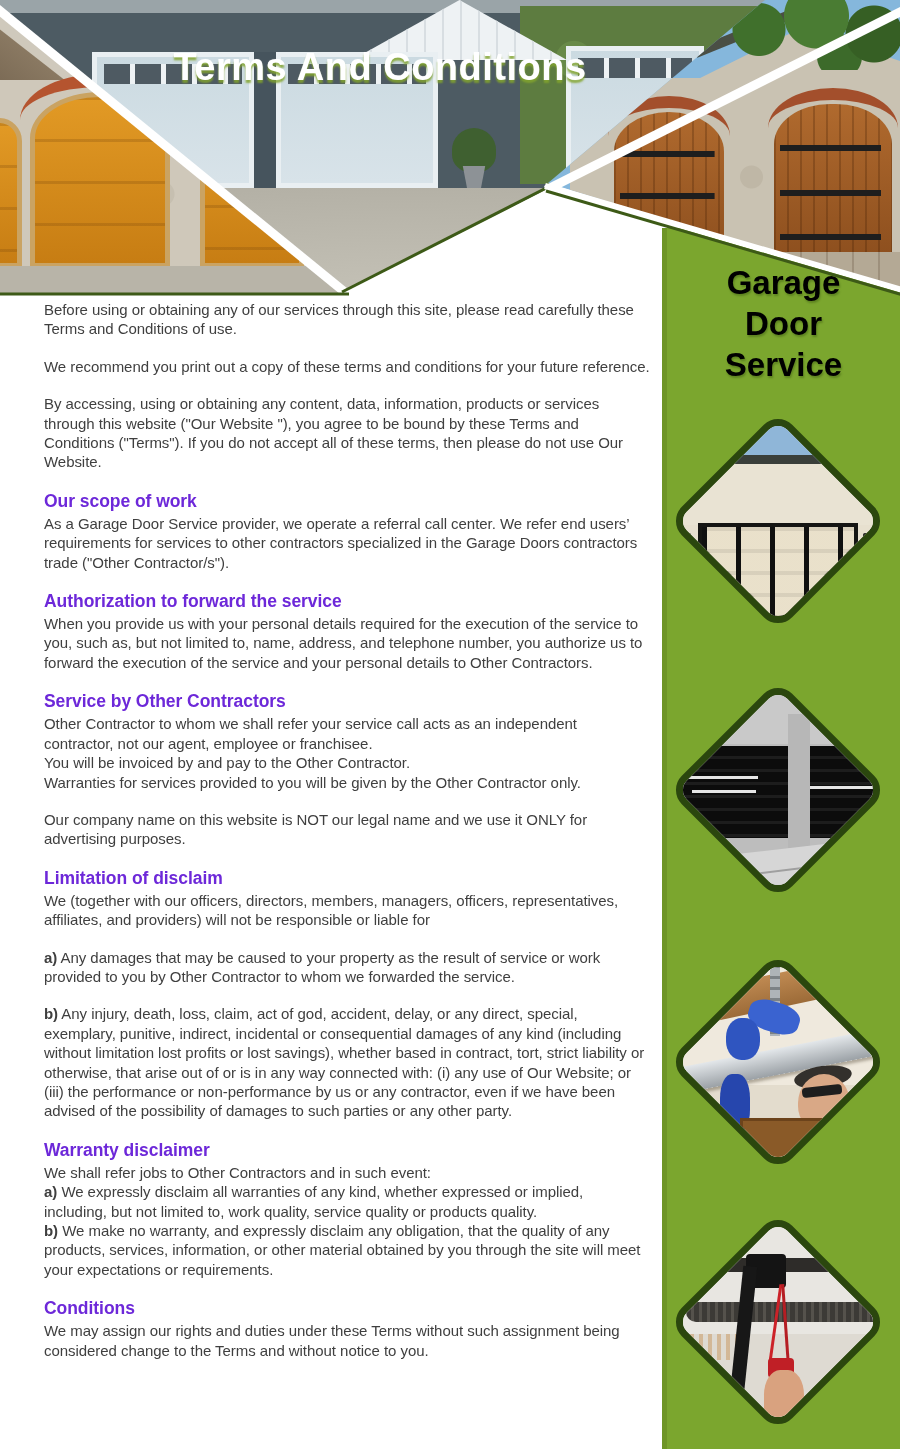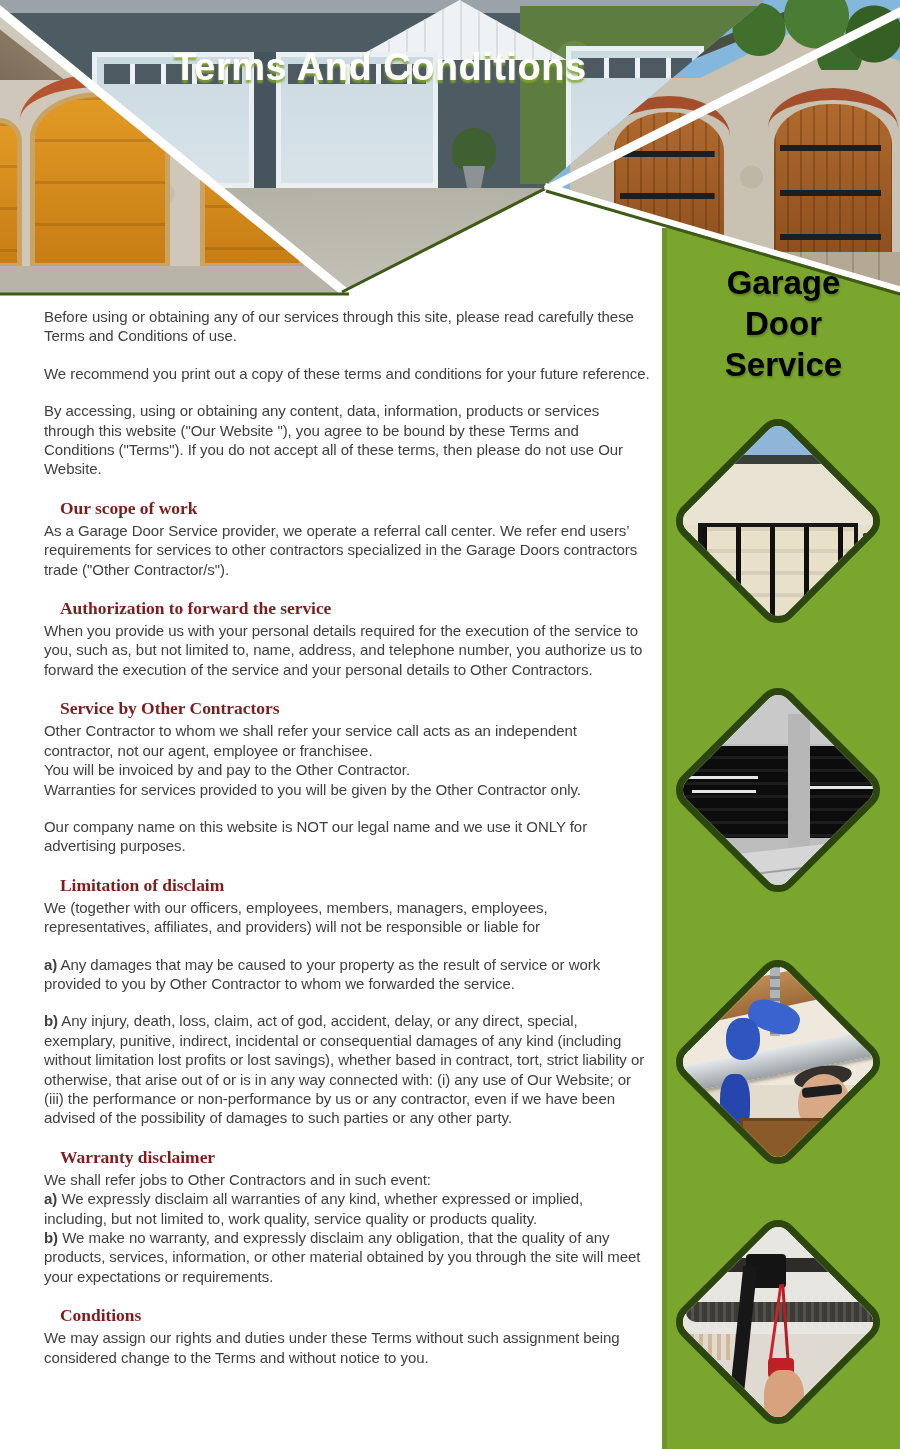--- a/index.html
+++ b/index.html
@@ -148,23 +148,23 @@
   .hero-title{position:absolute;left:110px;top:46px;width:540px;z-index:7;text-align:center;
      color:#ffffff;font-weight:bold;font-size:38px;letter-spacing:.5px;
      text-shadow:0 3px 2px rgba(130,165,45,.85),0 0 1px rgba(255,255,255,.4);}
 
   
   .content{position:absolute;left:44px;top:300px;width:606px;z-index:4;
      font-size:15px;line-height:19.4px;color:#3F3F3F;letter-spacing:-.05px;}
   .content p{margin:0 0 18px;}
   .content p.line{margin:0;}
   .content p.tight{margin:0;}
-  .content p.first{margin-top:7px;}
+  .content p.first{}
   .content p.gap-top{margin-top:18px;}
-  .content h3{font-size:17.5px;line-height:21px;color:#7f1d1d;margin:19px 16px 2px;font-weight:bold;font-family:Liberation Serif, serif;}
+  .content h3{font-size:17.5px;line-height:21px;color:#6d28d9;margin:19px 0 2px;font-weight:bold;}
   b.marker{font-weight:bold;}
 </style>
 </head>
 <body>
 
 <div class="page">
 
   <div class="sidebar">
     <div class="sb-title">
       <div>Garage</div>
@@ -294,21 +294,21 @@
     <h3>Authorization to forward the service</h3>
     <p>When you provide us with your personal details required for the execution of the service to you, such as, but not limited to, name, address, and telephone number, you authorize us to forward the execution of the service and your personal details to Other Contractors.</p>
 
     <h3>Service by Other Contractors</h3>
     <p class="line">Other Contractor to whom we shall refer your service call acts as an independent contractor, not our agent, employee or franchisee.</p>
     <p class="line">You will be invoiced by and pay to the Other Contractor.</p>
     <p class="line">Warranties for services provided to you will be given by the Other Contractor only.</p>
     <p class="gap-top">Our company name on this website is NOT our legal name and we use it ONLY for advertising purposes.</p>
 
     <h3>Limitation of disclaim</h3>
-    <p>We (together with our officers, employees, members, managers, employees, representatives, affiliates, and providers) will not be responsible or liable for</p>
+    <p>We (together with our officers, directors, members, managers, officers, representatives, affiliates, and providers) will not be responsible or liable for</p>
     <p><b class="marker">a)</b> <span>Any damages that may be caused to your property as the result of service or work provided to you by Other Contractor to whom we forwarded the service.</span></p>
     <p><b class="marker">b)</b> <span>Any injury, death, loss, claim, act of god, accident, delay, or any direct, special, exemplary, punitive, indirect, incidental or consequential damages of any kind (including without limitation lost profits or lost savings), whether based in contract, tort, strict liability or otherwise, that arise out of or is in any way connected with: (i) any use of Our Website; or (iii) the performance or non-performance by us or any contractor, even if we have been advised of the possibility of damages to such parties or any other party.</span></p>
 
     <h3>Warranty disclaimer</h3>
     <p class="line">We shall refer jobs to Other Contractors and in such event:</p>
     <p class="tight"><b class="marker">a)</b> <span>We expressly disclaim all warranties of any kind, whether expressed or implied, including, but not limited to, work quality, service quality or products quality.</span></p>
     <p class="tight"><b class="marker">b)</b> <span>We make no warranty, and expressly disclaim any obligation, that the quality of any products, services, information, or other material obtained by you through the site will meet your expectations or requirements.</span></p>
 
     <h3>Conditions</h3>
     <p>We may assign our rights and duties under these Terms without such assignment being considered change to the Terms and without notice to you.</p>

